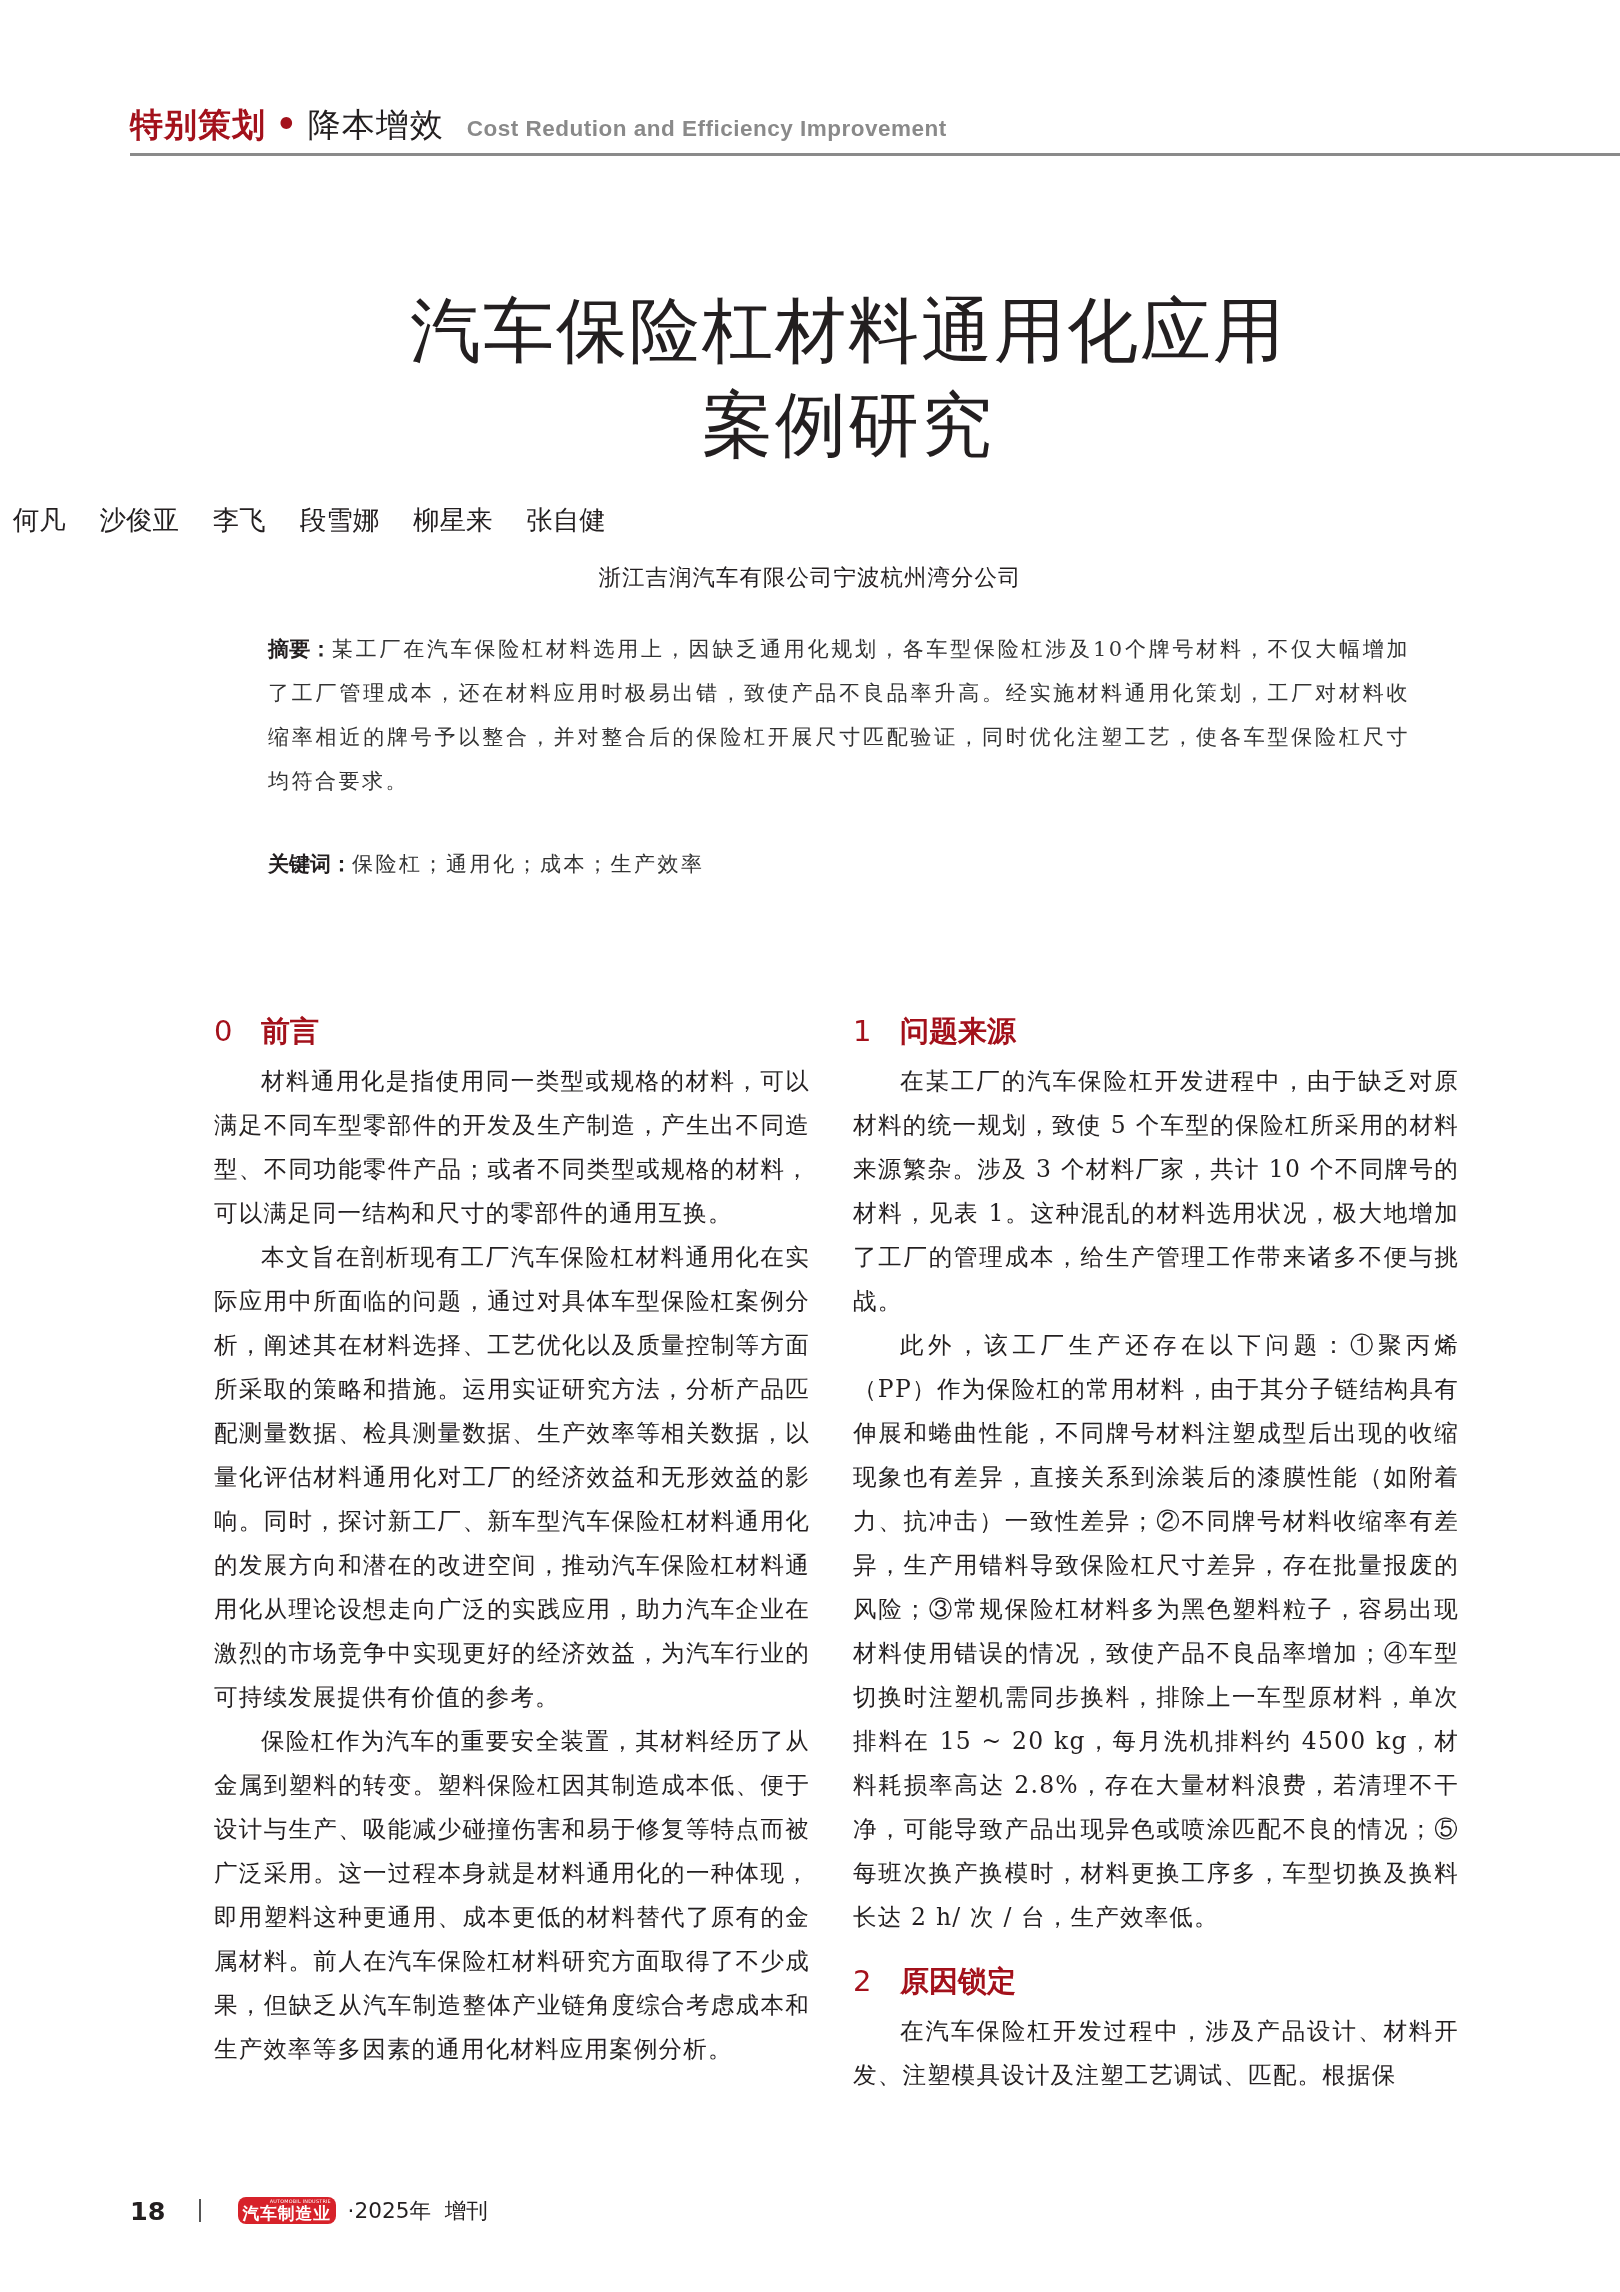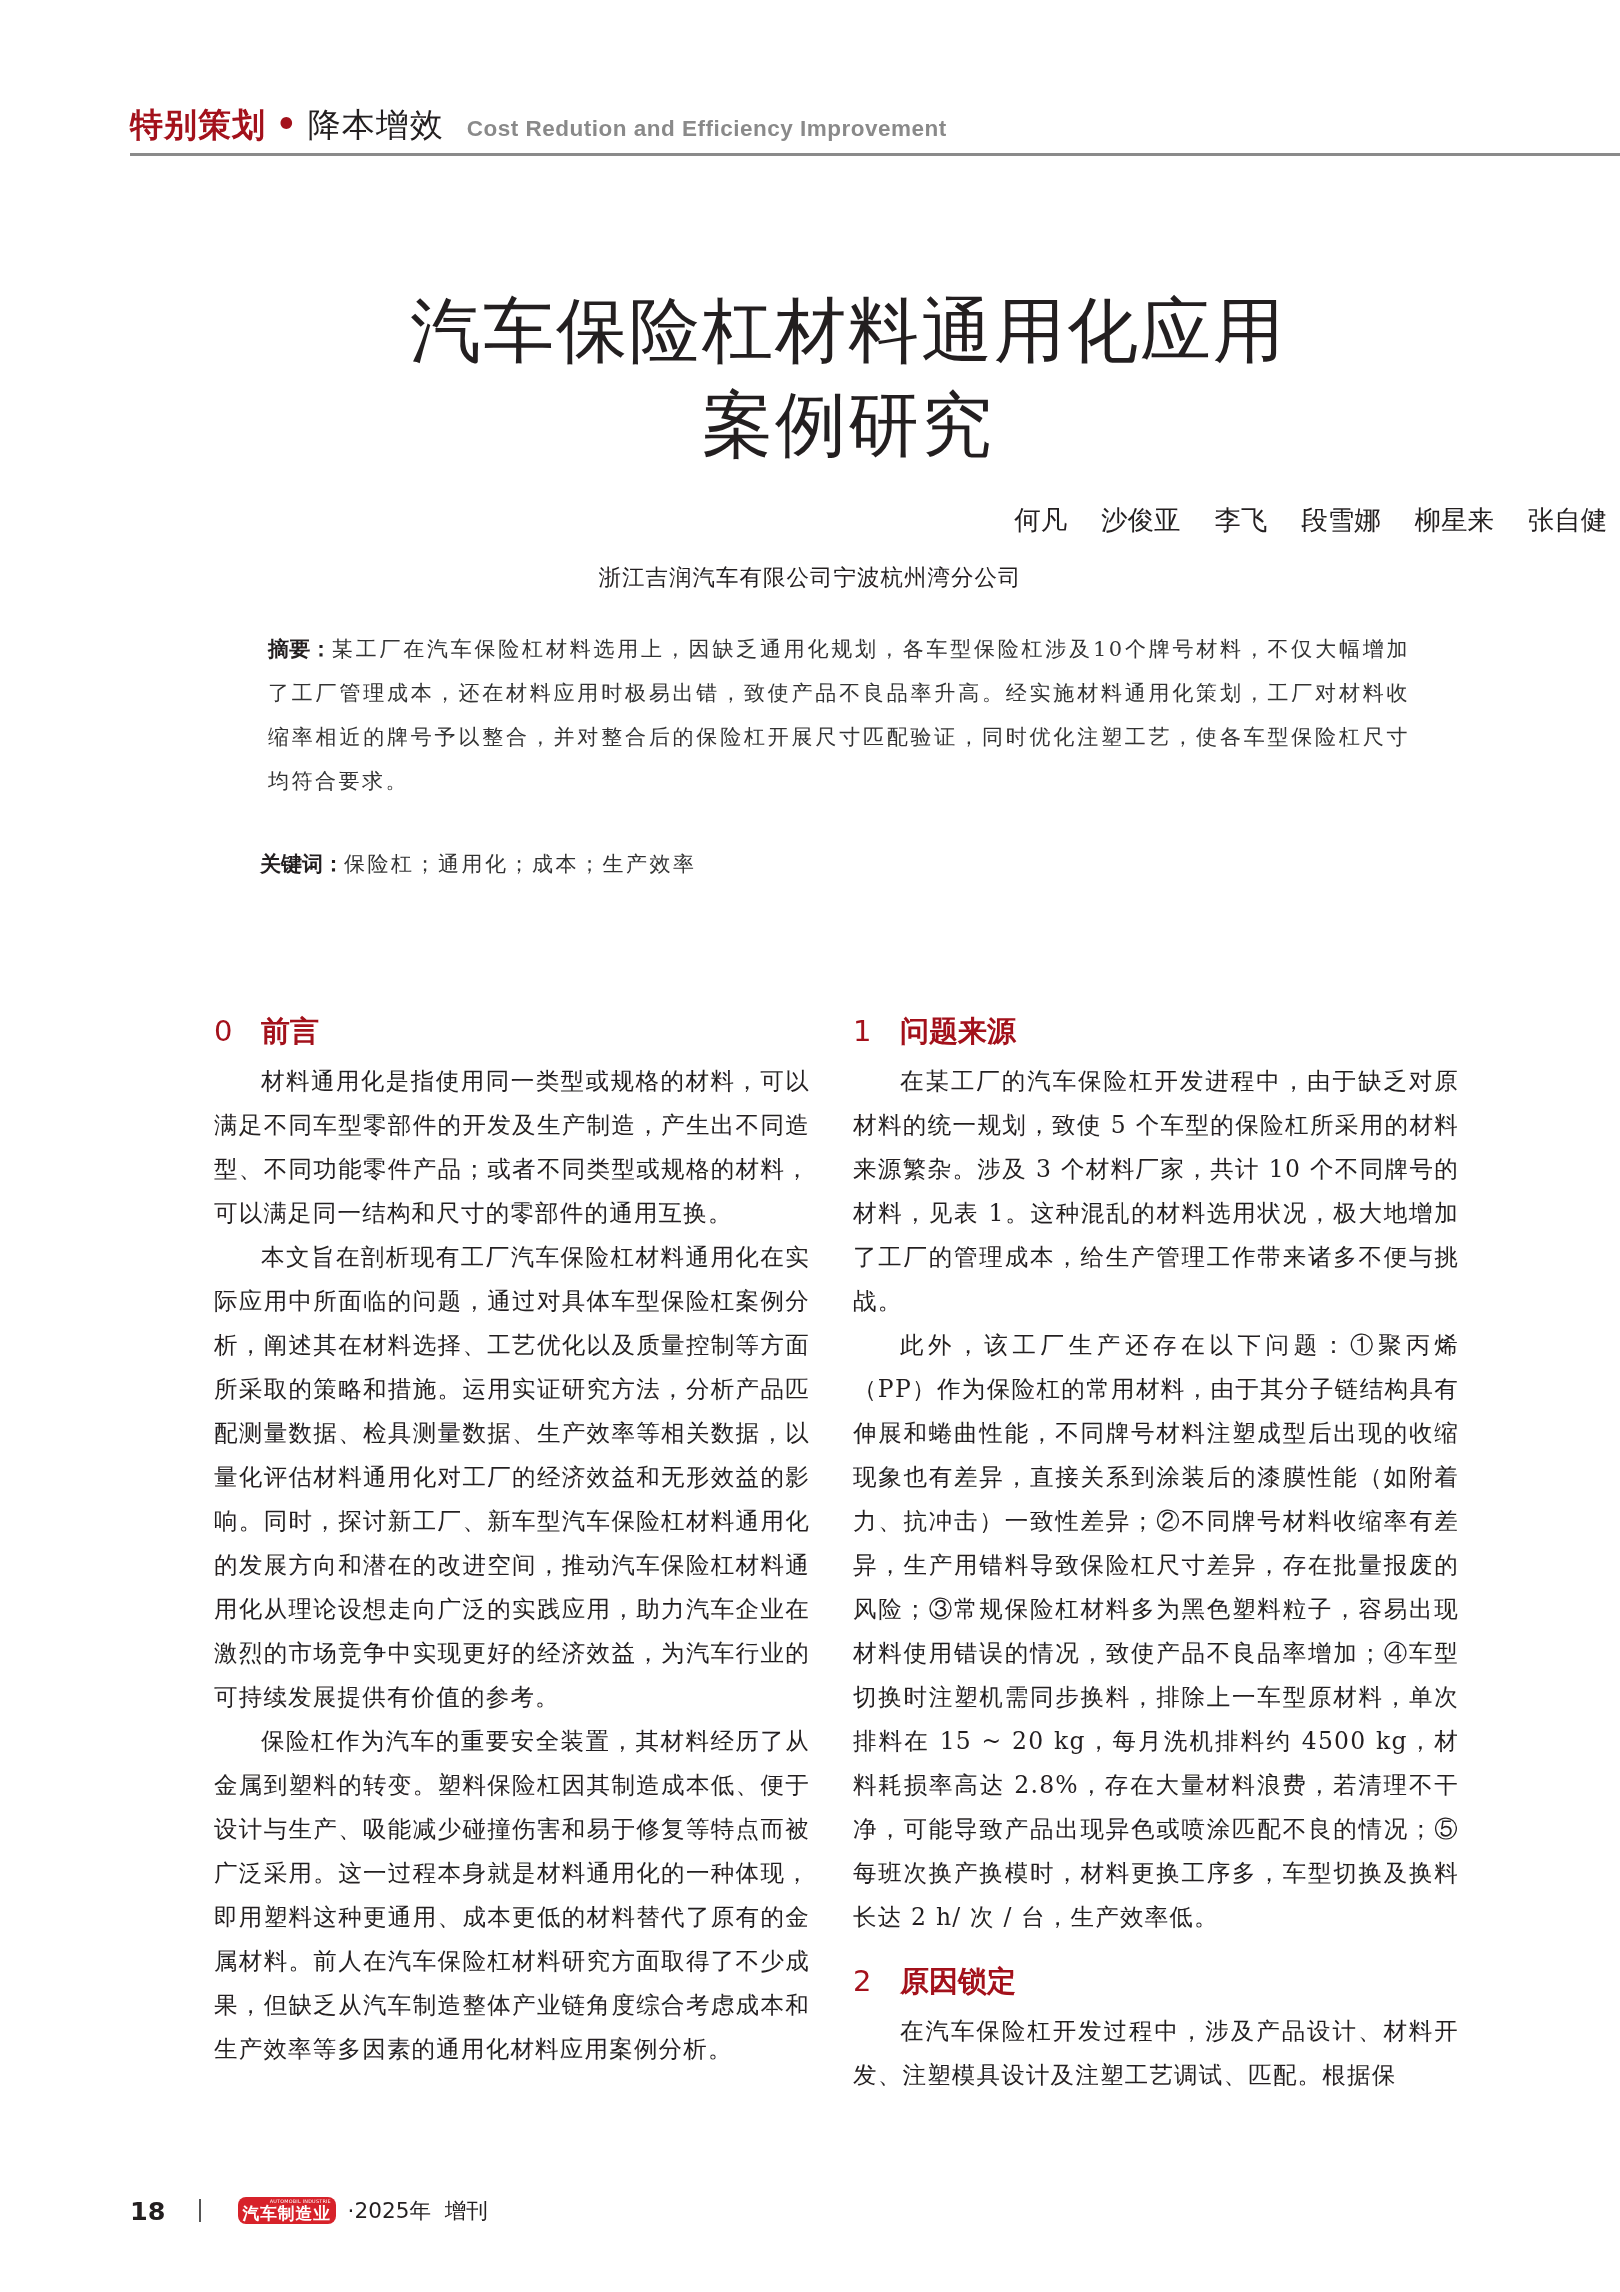--- a/index.html
+++ b/index.html
@@ -8,28 +8,28 @@
   .running-head { position: absolute; left: 130px; top: 103px; height: 49px; display: flex; align-items: baseline; white-space: nowrap; }
   .rh-cn { font-family: "DejaVu Sans", "Liberation Sans", sans-serif; font-size: 33px; font-weight: bold; letter-spacing: 1px; }
   .rh-red { color: #a3111b; }
   .rh-dot { color: #a3111b; margin: 0 9.8px; font-weight: bold; }
   .rh-black { color: #231f20; font-weight: normal; }
   .rh-en { font-family: "Liberation Sans", "DejaVu Sans", sans-serif; font-size: 22.5px; color: #8a8a8a; margin-left: 23px; letter-spacing: 0.5px; font-weight: bold; }
   .rh-rule { position: absolute; left: 130px; right: 0; top: 153px; height: 2.9px; background: #8a8a8a; }
 
   .title { position: absolute; left: 0; width: 1620px; top: 284px; text-align: center;
            font-family: "DejaVu Sans", "Liberation Sans", sans-serif; font-size: 71px; line-height: 94px; color: #231f20; font-weight: normal; letter-spacing: 2px; padding-left: 38px; }
-  .authors { position: absolute; left: 0; width: 1620px; top: 502px; text-align: right;
+  .authors { position: absolute; left: 0; width: 1620px; top: 502px; text-align: left;
              font-family: "DejaVu Serif", serif; font-size: 26.5px; word-spacing: 0; }
   .authors span { margin: 0 12.7px; }
   .affil { position: absolute; left: 0; width: 1620px; top: 562px; text-align: center; font-size: 22.5px; letter-spacing: 1px; }
 
   .abstract { position: absolute; left: 268px; width: 1142px; top: 627px; font-size: 21px; line-height: 44px; letter-spacing: 2.5px; text-align: justify; color: #333; }
   .abstract .label, .keywords .label { font-family: "DejaVu Sans", "Liberation Sans", sans-serif; font-weight: bold; color: #231f20; letter-spacing: 0; }
-  .keywords { position: absolute; left: 260px; top: 843px; font-size: 21px; line-height: 43px; letter-spacing: 2.5px; color: #333; }
+  .keywords { position: absolute; left: 268px; top: 843px; font-size: 21px; line-height: 43px; letter-spacing: 2.5px; color: #333; }
 
   .col { position: absolute; top: 1010px; font-size: 23.5px; line-height: 44px; text-align: justify; color: #231f20; }
   .col-left { left: 214px; width: 596px; }
   .col-right { left: 853px; width: 606px; }
   .sec-head { font-family: "DejaVu Sans", "Liberation Sans", sans-serif; color: #a3111b; font-size: 29px; font-weight: bold; line-height: 43px; margin: 0 0 5.9px 0; }
   .sec-num { font-weight: normal; display: inline-block; width: 47px; }
   .sec-head.mt { margin-top: 21.6px; }
   .para { text-indent: 2em; margin: 0; letter-spacing: 1.2px; }
 
   .footer { position: absolute; left: 130px; top: 2189px; height: 43px; display: flex; align-items: center; font-family: "DejaVu Sans", "Liberation Sans", sans-serif; }

